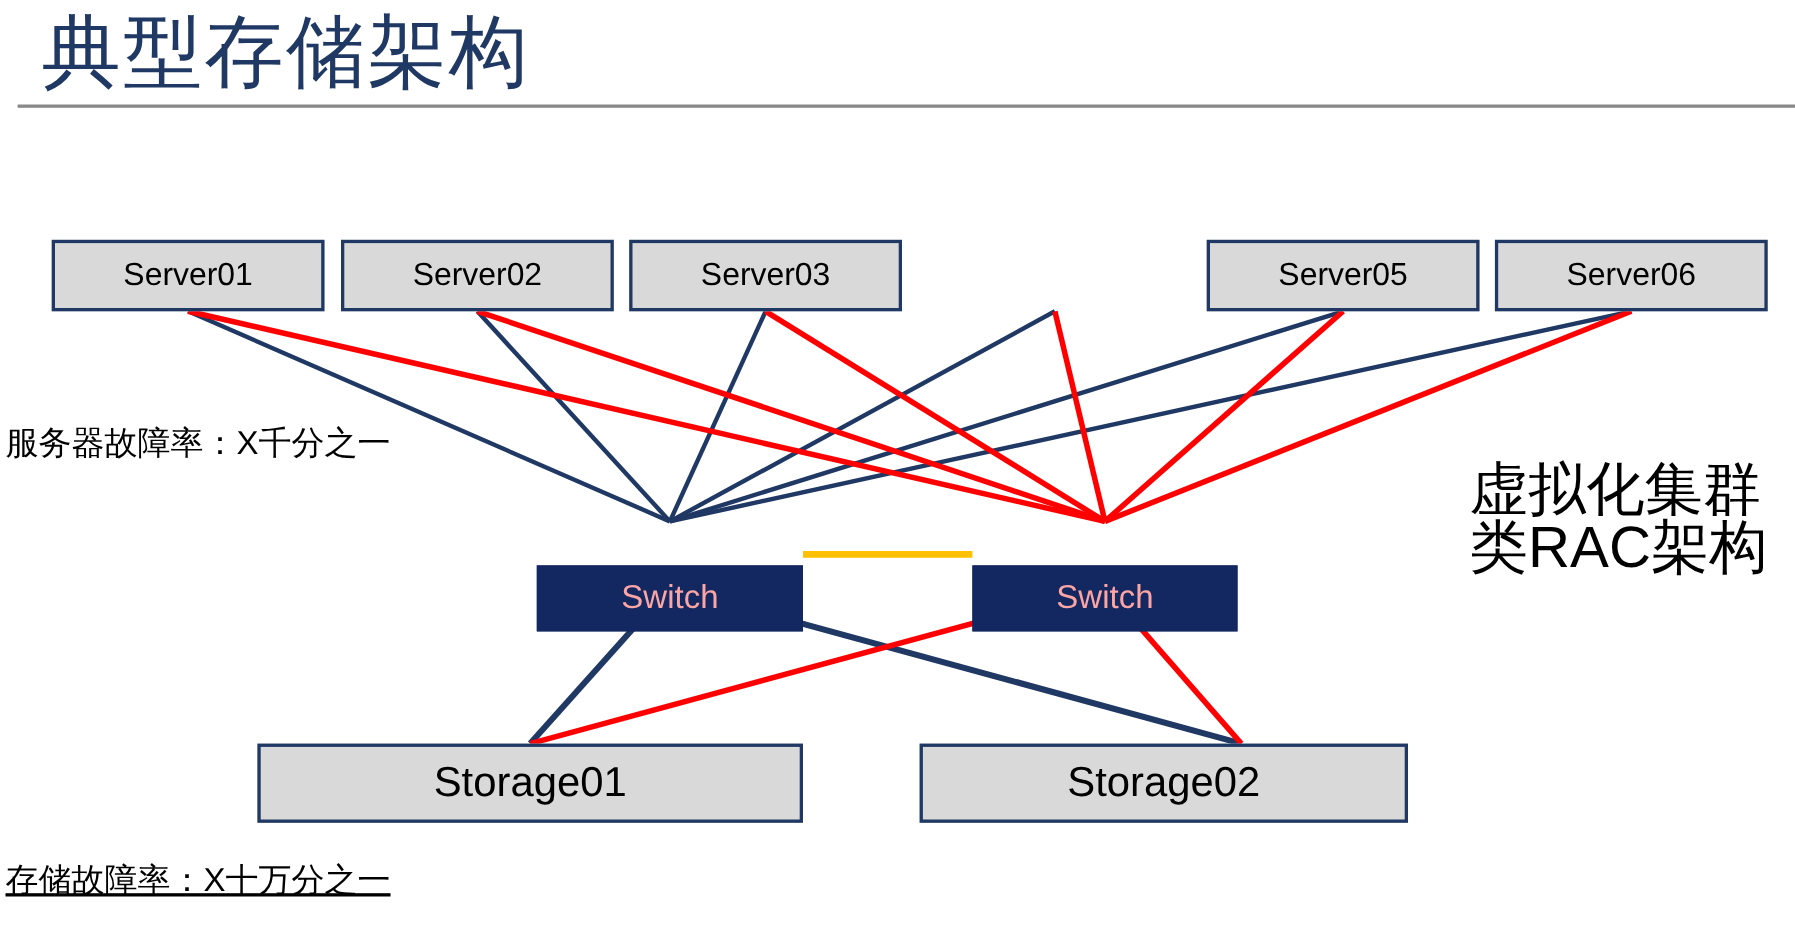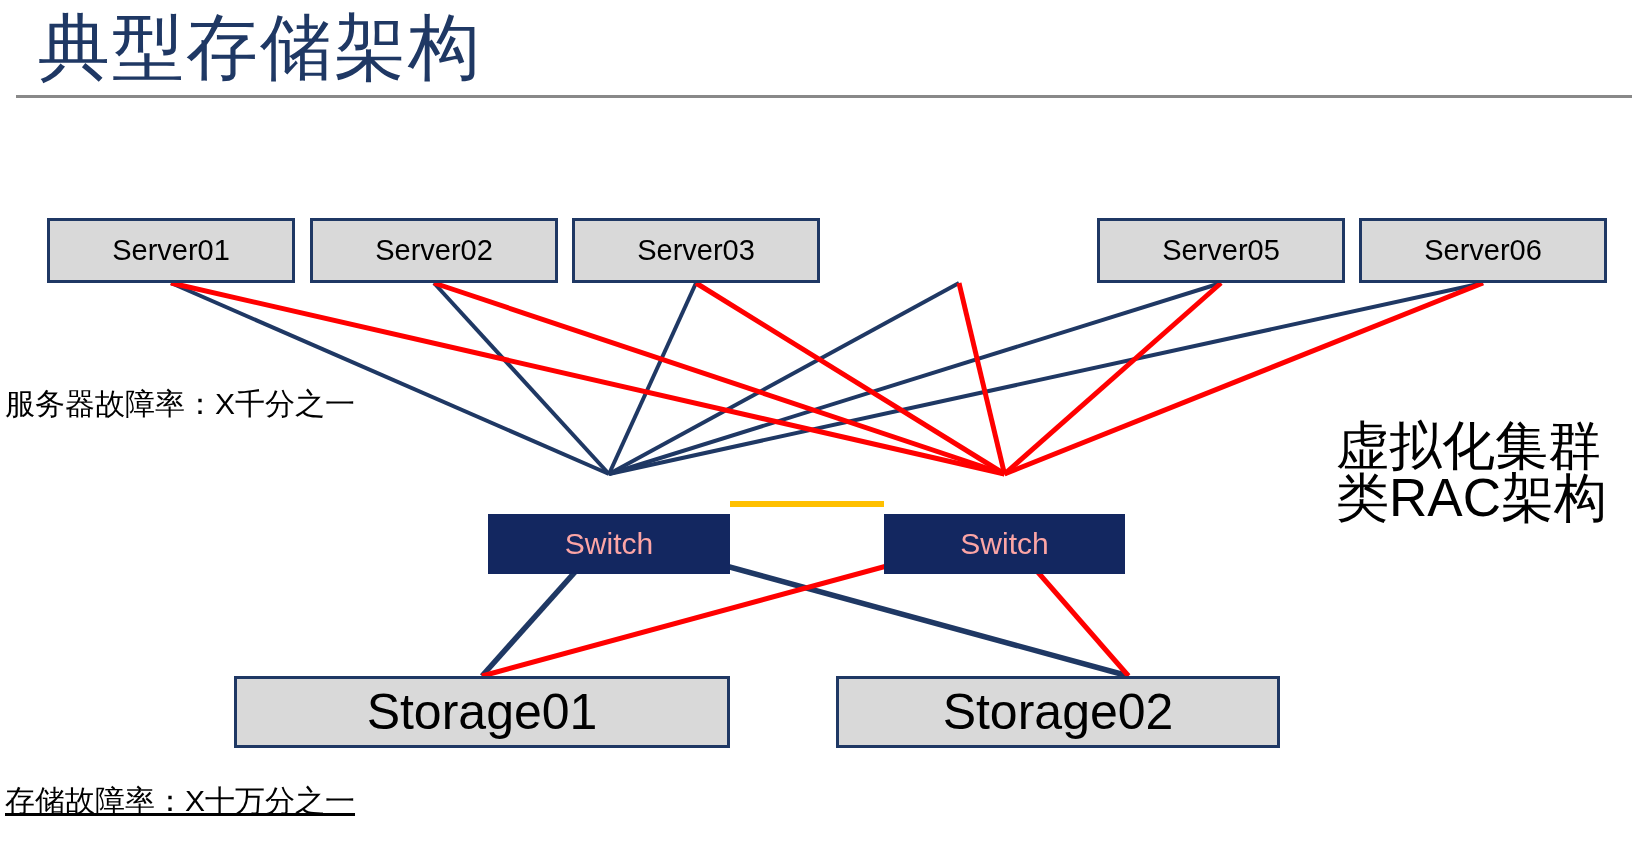--- a/index.html
+++ b/index.html
@@ -20,21 +20,21 @@
   .server{
     top:218px;width:248px;height:65px;background:#D9D9D9;border:3px solid #1F3864;
     font-size:29px;
   }
   .switch{
     top:474px;height:60px;background:#132760;border:1px solid #132760;
     color:#fca5a5;font-size:30px;margin-top:40px;
   }
   .storage{
     top:676px;height:72px;background:#D9D9D9;border:3px solid #1F3864;
-    font-size:50px;
+    font-size:38px;
   }
   .note{position:absolute;color:#000;font-size:30px;white-space:nowrap;line-height:42px;}
   .note-server-rate{left:5px;top:383px;}
   .note-storage-rate{left:5px;top:780px;text-decoration:underline;}
   .cluster-note{
     position:absolute;left:1336px;top:420px;color:#000;font-size:53px;line-height:52px;
     white-space:nowrap;
   }
 </style>
 </head>

